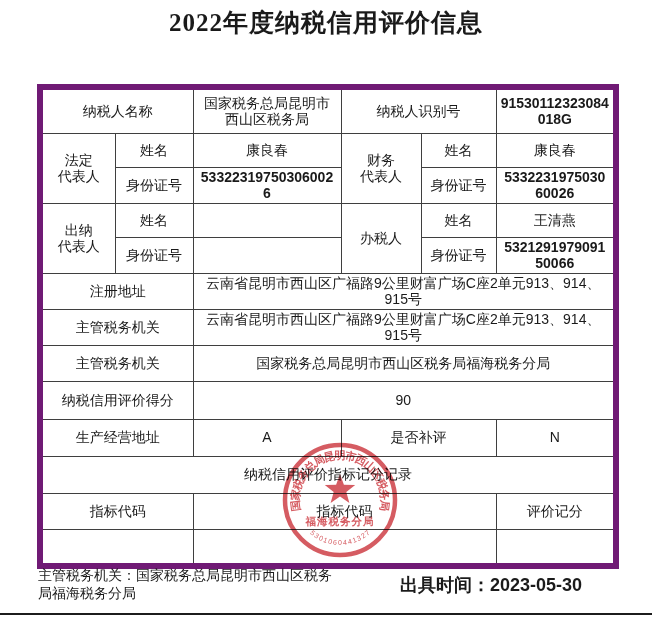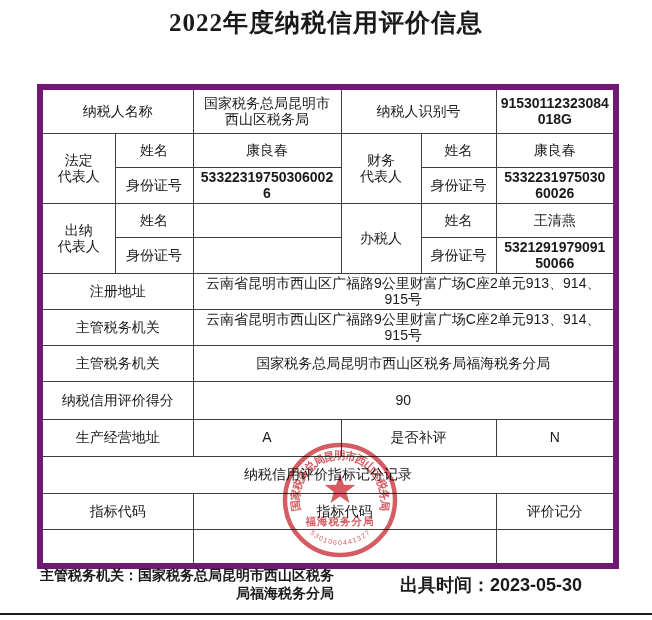--- a/index.html
+++ b/index.html
@@ -21,21 +21,21 @@
   table.doc td{
     border:1px solid #3f3f3f;
     text-align:center;vertical-align:middle;
     font-size:14px;line-height:1.18;padding:1px 4px;
     overflow:hidden;
   }
   td.wrap2{white-space:pre-line;}
   td.brk{word-break:break-all;font-weight:bold;}
   .footer-authority{
     position:absolute;left:38px;top:566px;width:296px;
-    text-align:right;font-size:14px;font-weight:700;line-height:1.3;
+    text-align:left;font-size:14px;font-weight:400;line-height:1.3;
   }
   .footer-date{
     position:absolute;left:400px;top:573px;
     font-size:18px;font-weight:600;
   }
   .bottom-line{
     position:absolute;left:0;top:613px;width:652px;height:2px;background:#1c1c1c;
   }
   .stamp{
     position:absolute;left:278px;top:438px;width:124px;height:124px;

